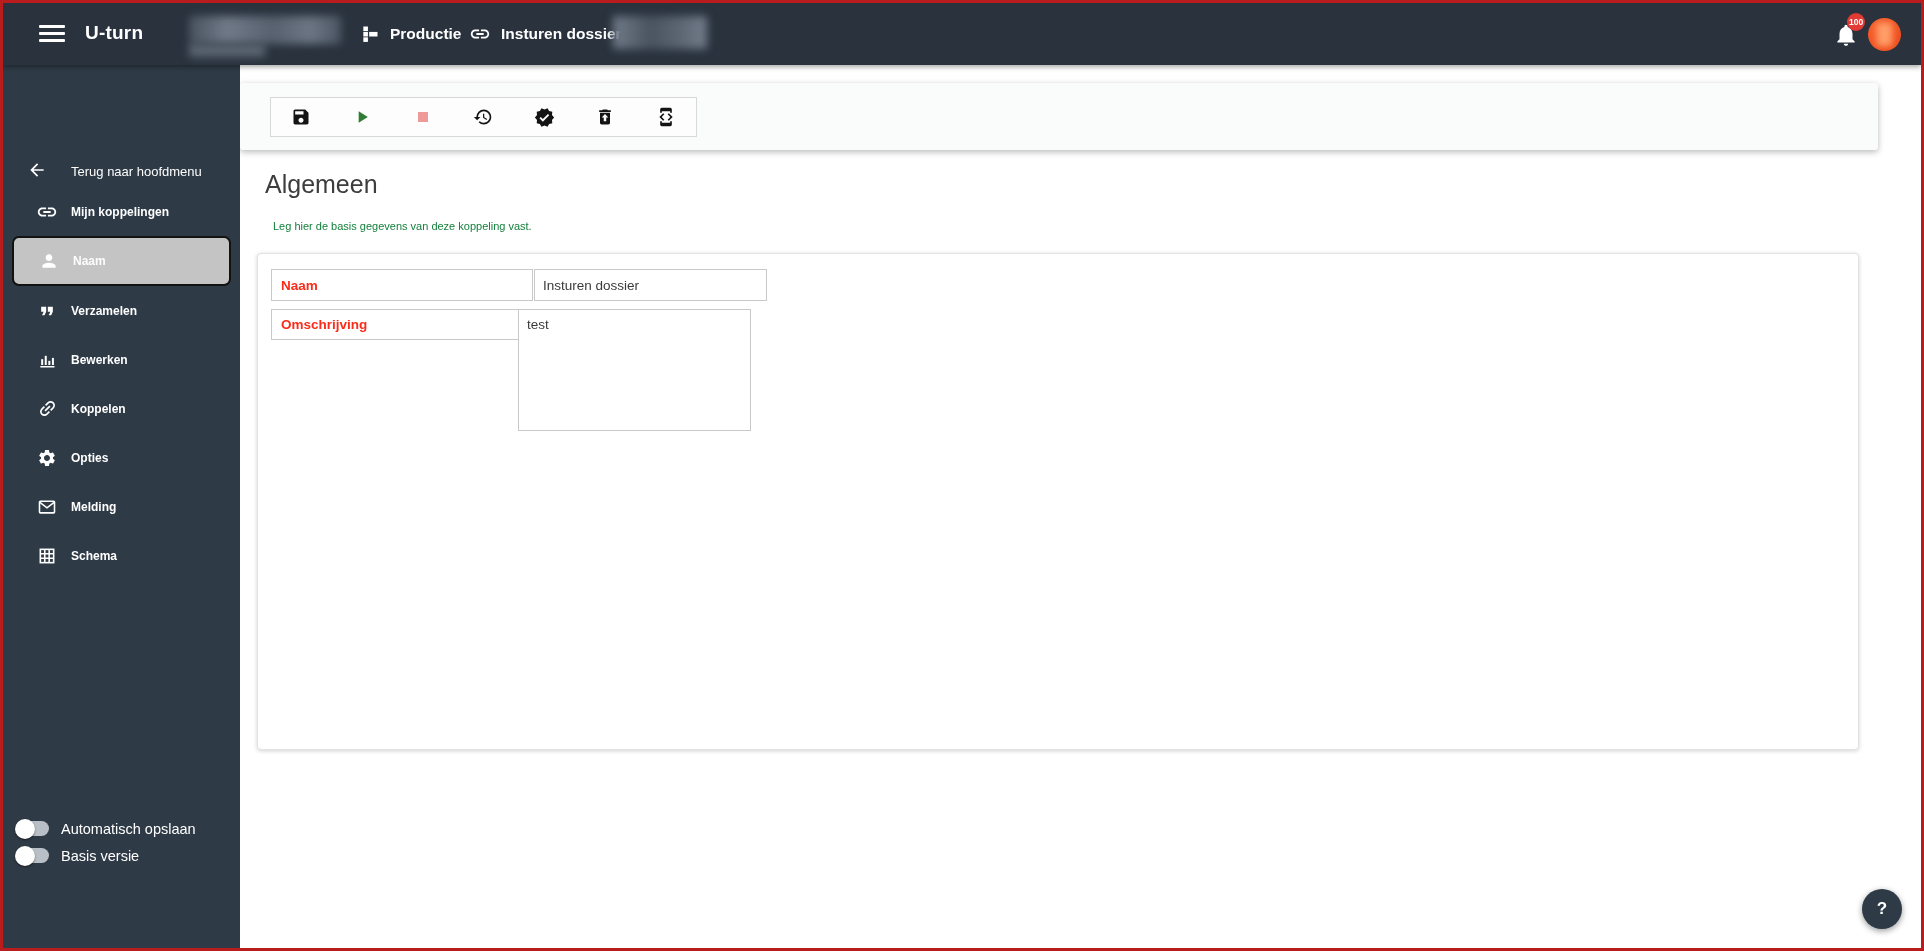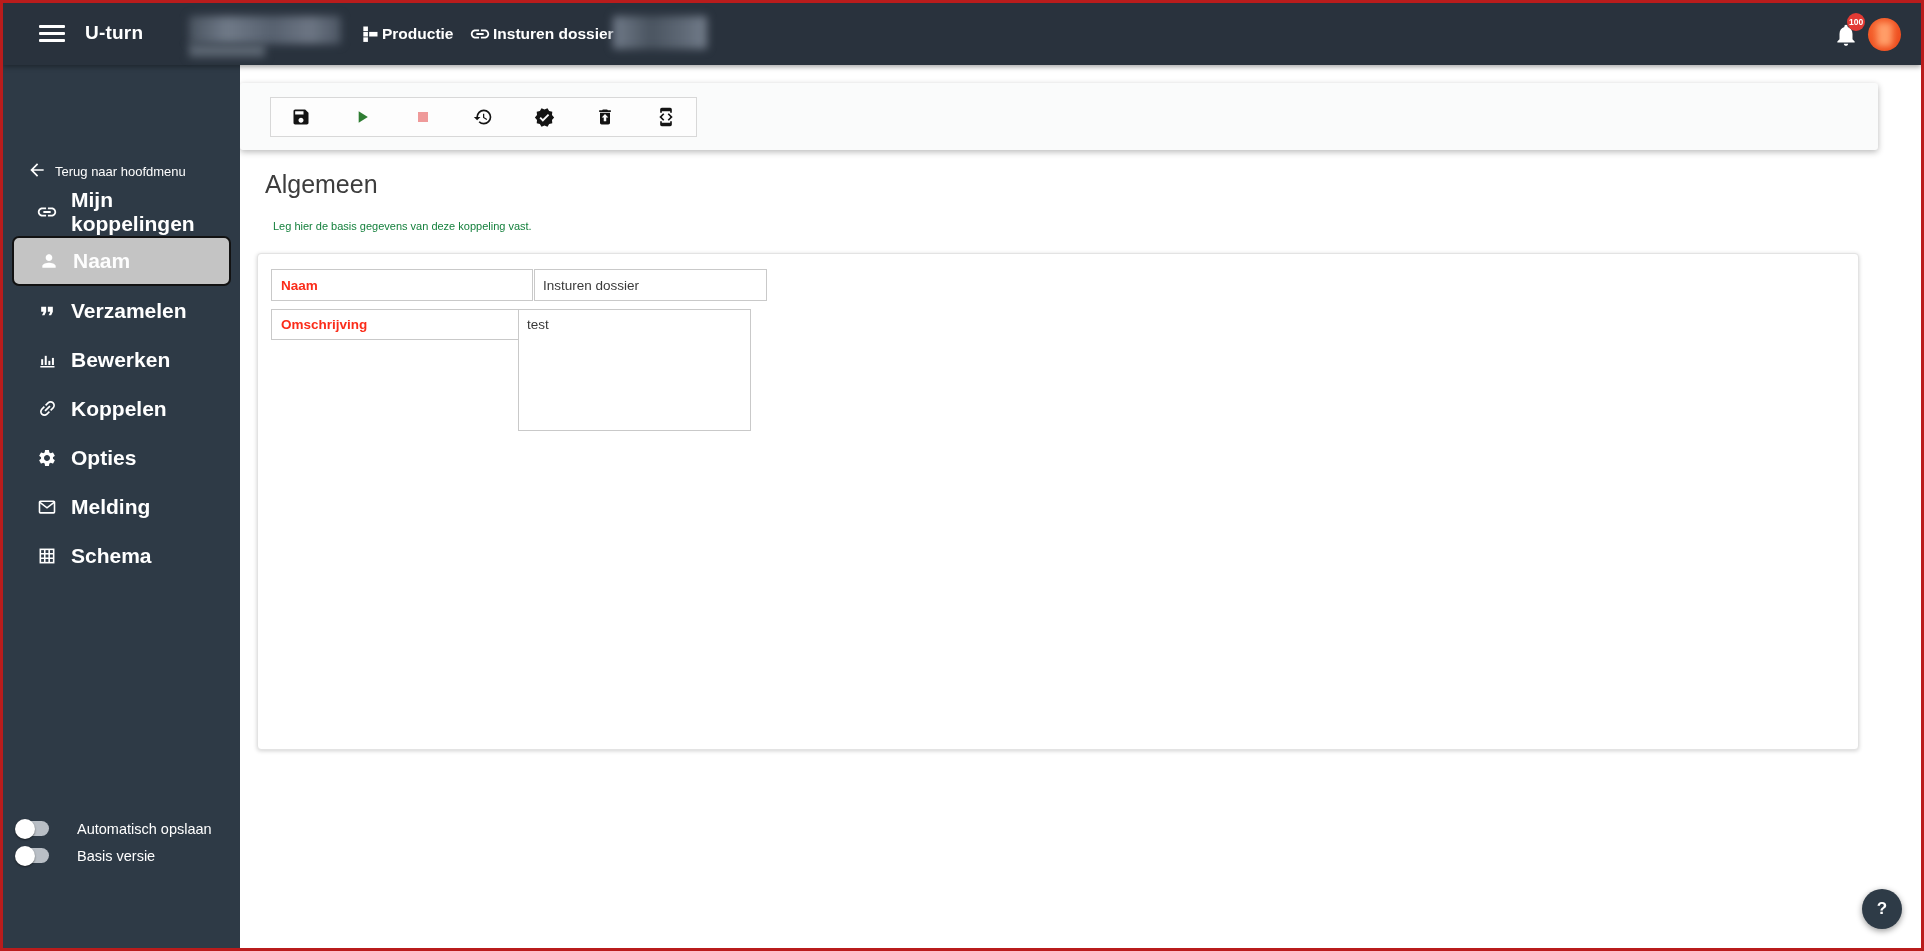--- a/index.html
+++ b/index.html
@@ -12,49 +12,49 @@
   .topbar { position:relative; height:62px; flex:0 0 62px; background:#29323d;
             box-shadow:0 2px 5px rgba(0,0,0,.35); z-index:30; color:#fff; }
   .topbar .abs { position:absolute; }
   .hamburger { left:36px; top:22px; width:26px; height:18px; cursor:pointer; }
   .hamburger span { display:block; height:2.6px; background:#fff; border-radius:1px; margin-bottom:4.6px; }
   .brand { left:82px; top:19px; font-size:19px; font-weight:bold; letter-spacing:.2px; }
   .redact1 { left:186px; top:13px; width:152px; height:28px;
              background:linear-gradient(90deg,#49535f,#707a88 25%,#57616f 55%,#6d7684 80%,#4c5663);
              filter:blur(4px); border-radius:2px; }
   .redact1b { left:186px; top:41px; width:76px; height:13px; background:#5c6672; filter:blur(4px); }
-  .crumb { top:0; height:62px; display:flex; align-items:center; gap:2px; font-size:15.5px; font-weight:bold;text-align:right; }
+  .crumb { top:0; height:62px; display:flex; align-items:center; gap:10px; font-size:15.5px; font-weight:bold;text-align:right; }
   .crumb svg { display:block; }
   .redact2 { left:610px; top:13px; width:94px; height:33px;
              background:linear-gradient(90deg,#717b89,#4a5460 40%,#5f6976 75%,#737d8b);
              filter:blur(4px); border-radius:2px; }
   .bellwrap { left:1830px; top:19px; width:26px; height:26px; cursor:pointer; }
   .badge { position:absolute; left:1844px; top:10px; min-width:18px; height:18px; background:#e23a34;
            border-radius:9px; color:#fff; font-size:8.5px; font-weight:bold; display:flex;
            align-items:center; justify-content:center; padding:0 2px; z-index:2; }
   .avatar { left:1865px; top:15px; width:33px; height:33px; border-radius:50%;
             background:radial-gradient(circle at 38% 35%, #f86a33, #ee4f20 70%); overflow:hidden; cursor:pointer; }
   .avatar .redact { position:absolute; left:9px; top:5px; width:15px; height:23px;
                     background:#ff9d69; filter:blur(3px); }
 
   
   .bodyrow { display:flex; flex:1 1 auto; min-height:0; }
 
   
   .sidebar { position:relative; width:237px; flex:0 0 237px; background:#2e3a46; color:#fff; z-index:20; }
-  .backlink { position:absolute; left:24px; top:95px; display:flex; align-items:center; gap:8px;
+  .backlink { position:absolute; left:24px; top:95px; display:flex; align-items:center; gap:24px;
               font-size:13px; color:#fdfdfd; cursor:pointer; }
   .nav { position:absolute; left:0; top:74px; width:100%; padding-top:48px; }
   .nav-item { display:flex; align-items:center; height:49px; padding-left:33px; gap:13px;
-              font-size:21px; font-weight:bold; color:#fff; cursor:pointer; }
+              font-size:12px; font-weight:bold; color:#fff; cursor:pointer; }
   .nav-item .ic { width:22px; height:22px; display:flex; align-items:center; justify-content:center; flex:0 0 22px; }
   .nav-item.selected { height:50px; margin:0 9px; padding-left:24px; background:#c4c4c4;
                        border:2px solid #121212; border-radius:7px; color:#fdfdfd; }
   .toggles { position:absolute; left:13px; top:750px; width:215px; }
-  .toggle-row { display:flex; align-items:center; gap:28px; height:27px; cursor:pointer; }
+  .toggle-row { display:flex; align-items:center; gap:12px; height:27px; cursor:pointer; }
   .switch { position:relative; width:33px; height:15px; background:#b9bfc6; border-radius:8px; flex:0 0 33px; }
   .switch .knob { position:absolute; left:-1px; top:-2.5px; width:20px; height:20px; border-radius:50%;
                   background:#fff; box-shadow:0 1px 2px rgba(0,0,0,.5); }
   .toggle-row .lbl { font-size:14.5px; font-weight:500; }
 
   
   .main { position:relative; flex:1 1 auto; background:#fff; overflow:hidden; }
   .toolbar-card { position:absolute; left:0; top:18px; width:1638px; height:67px; background:#fafbfb;
                   border-radius:3px; box-shadow:0 2px 6px rgba(0,0,0,.28); }
   .toolbar-box { position:absolute; left:30px; top:14px; width:427px; height:40px; background:#fdfdfd;

